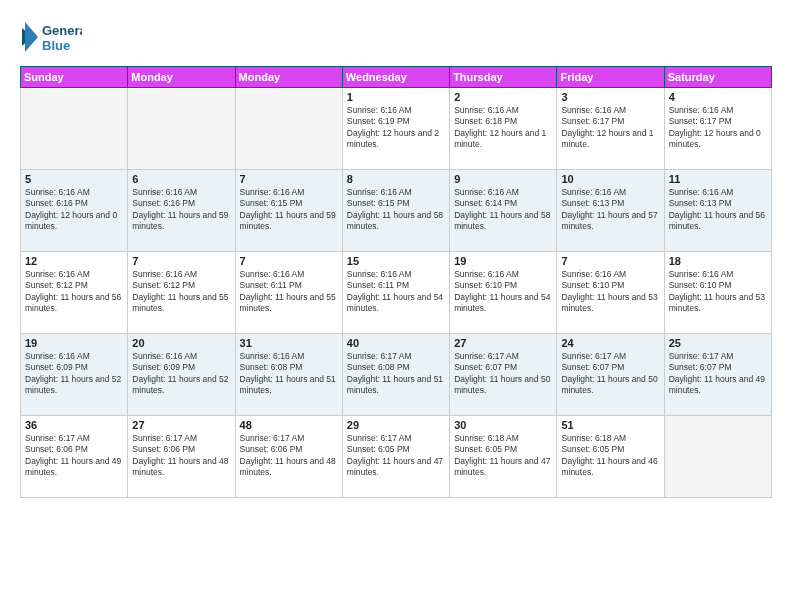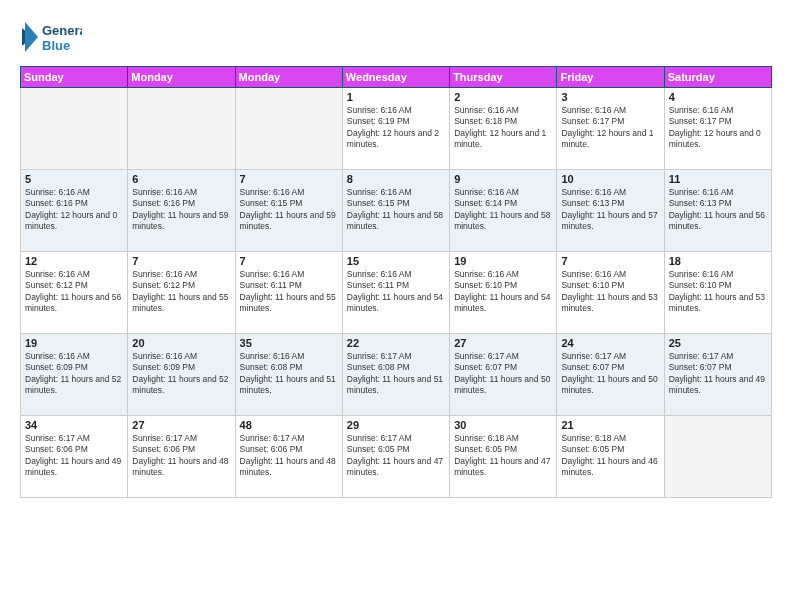--- a/index.html
+++ b/index.html
@@ -234,27 +234,27 @@
 Sunset: 6:09 PM
 Daylight: 11 hours and 52 minutes.</div>
           </td>
           <td>
             <span class="day-num">20</span>
             <div class="day-info" style="white-space: pre-line;">Sunrise: 6:16 AM
 Sunset: 6:09 PM
 Daylight: 11 hours and 52 minutes.</div>
           </td>
           <td>
-            <span class="day-num">35</span>
+            <span class="day-num">31</span>
             <div class="day-info" style="white-space: pre-line;">Sunrise: 6:16 AM
 Sunset: 6:08 PM
 Daylight: 11 hours and 51 minutes.</div>
           </td>
           <td>
-            <span class="day-num">22</span>
+            <span class="day-num">40</span>
             <div class="day-info" style="white-space: pre-line;">Sunrise: 6:17 AM
 Sunset: 6:08 PM
 Daylight: 11 hours and 51 minutes.</div>
           </td>
           <td>
             <span class="day-num">27</span>
             <div class="day-info" style="white-space: pre-line;">Sunrise: 6:17 AM
 Sunset: 6:07 PM
 Daylight: 11 hours and 50 minutes.</div>
           </td>
@@ -266,21 +266,21 @@
           </td>
           <td>
             <span class="day-num">25</span>
             <div class="day-info" style="white-space: pre-line;">Sunrise: 6:17 AM
 Sunset: 6:07 PM
 Daylight: 11 hours and 49 minutes.</div>
           </td>
         </tr>
         <tr>
           <td>
-            <span class="day-num">34</span>
+            <span class="day-num">36</span>
             <div class="day-info" style="white-space: pre-line;">Sunrise: 6:17 AM
 Sunset: 6:06 PM
 Daylight: 11 hours and 49 minutes.</div>
           </td>
           <td>
             <span class="day-num">27</span>
             <div class="day-info" style="white-space: pre-line;">Sunrise: 6:17 AM
 Sunset: 6:06 PM
 Daylight: 11 hours and 48 minutes.</div>
           </td>
@@ -296,21 +296,21 @@
 Sunset: 6:05 PM
 Daylight: 11 hours and 47 minutes.</div>
           </td>
           <td>
             <span class="day-num">30</span>
             <div class="day-info" style="white-space: pre-line;">Sunrise: 6:18 AM
 Sunset: 6:05 PM
 Daylight: 11 hours and 47 minutes.</div>
           </td>
           <td>
-            <span class="day-num">21</span>
+            <span class="day-num">51</span>
             <div class="day-info" style="white-space: pre-line;">Sunrise: 6:18 AM
 Sunset: 6:05 PM
 Daylight: 11 hours and 46 minutes.</div>
           </td>
           <td class="empty"></td>
         </tr>
       </tbody>
   </table>
 </div>
 

